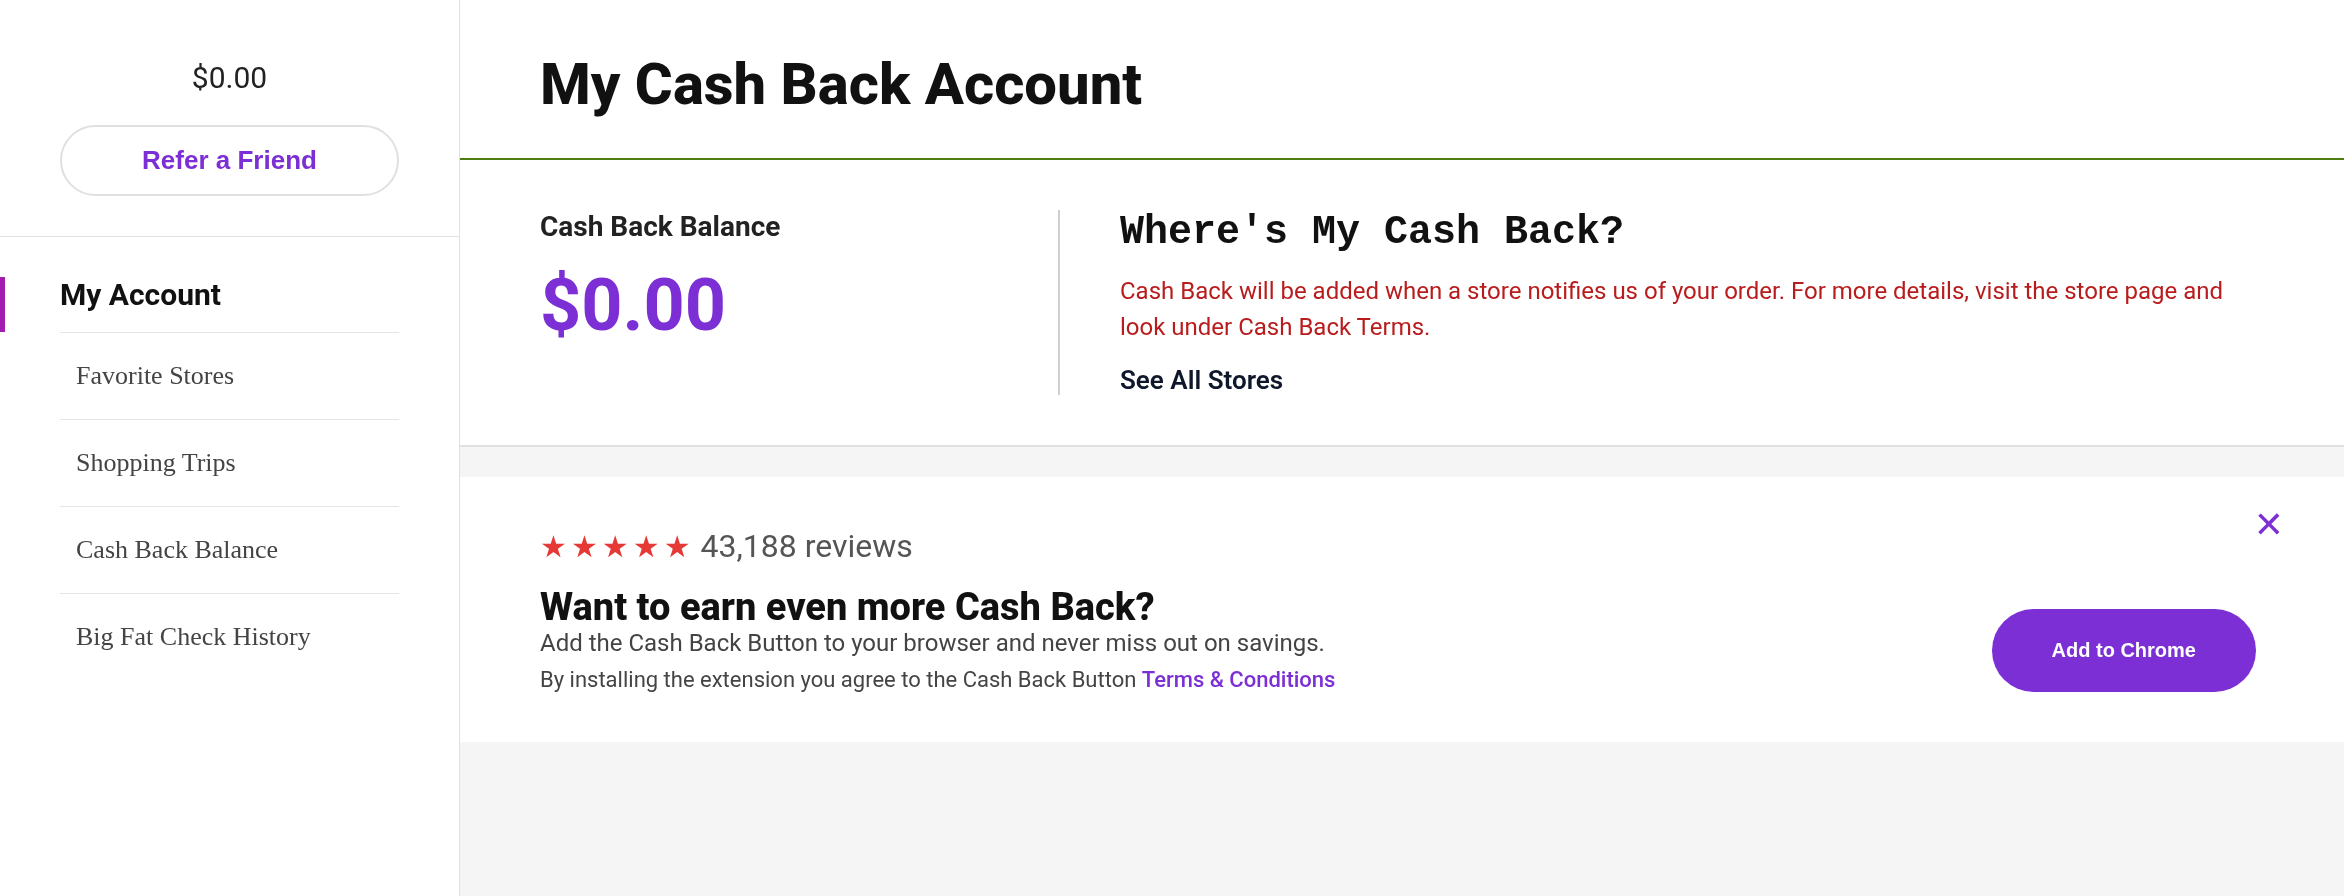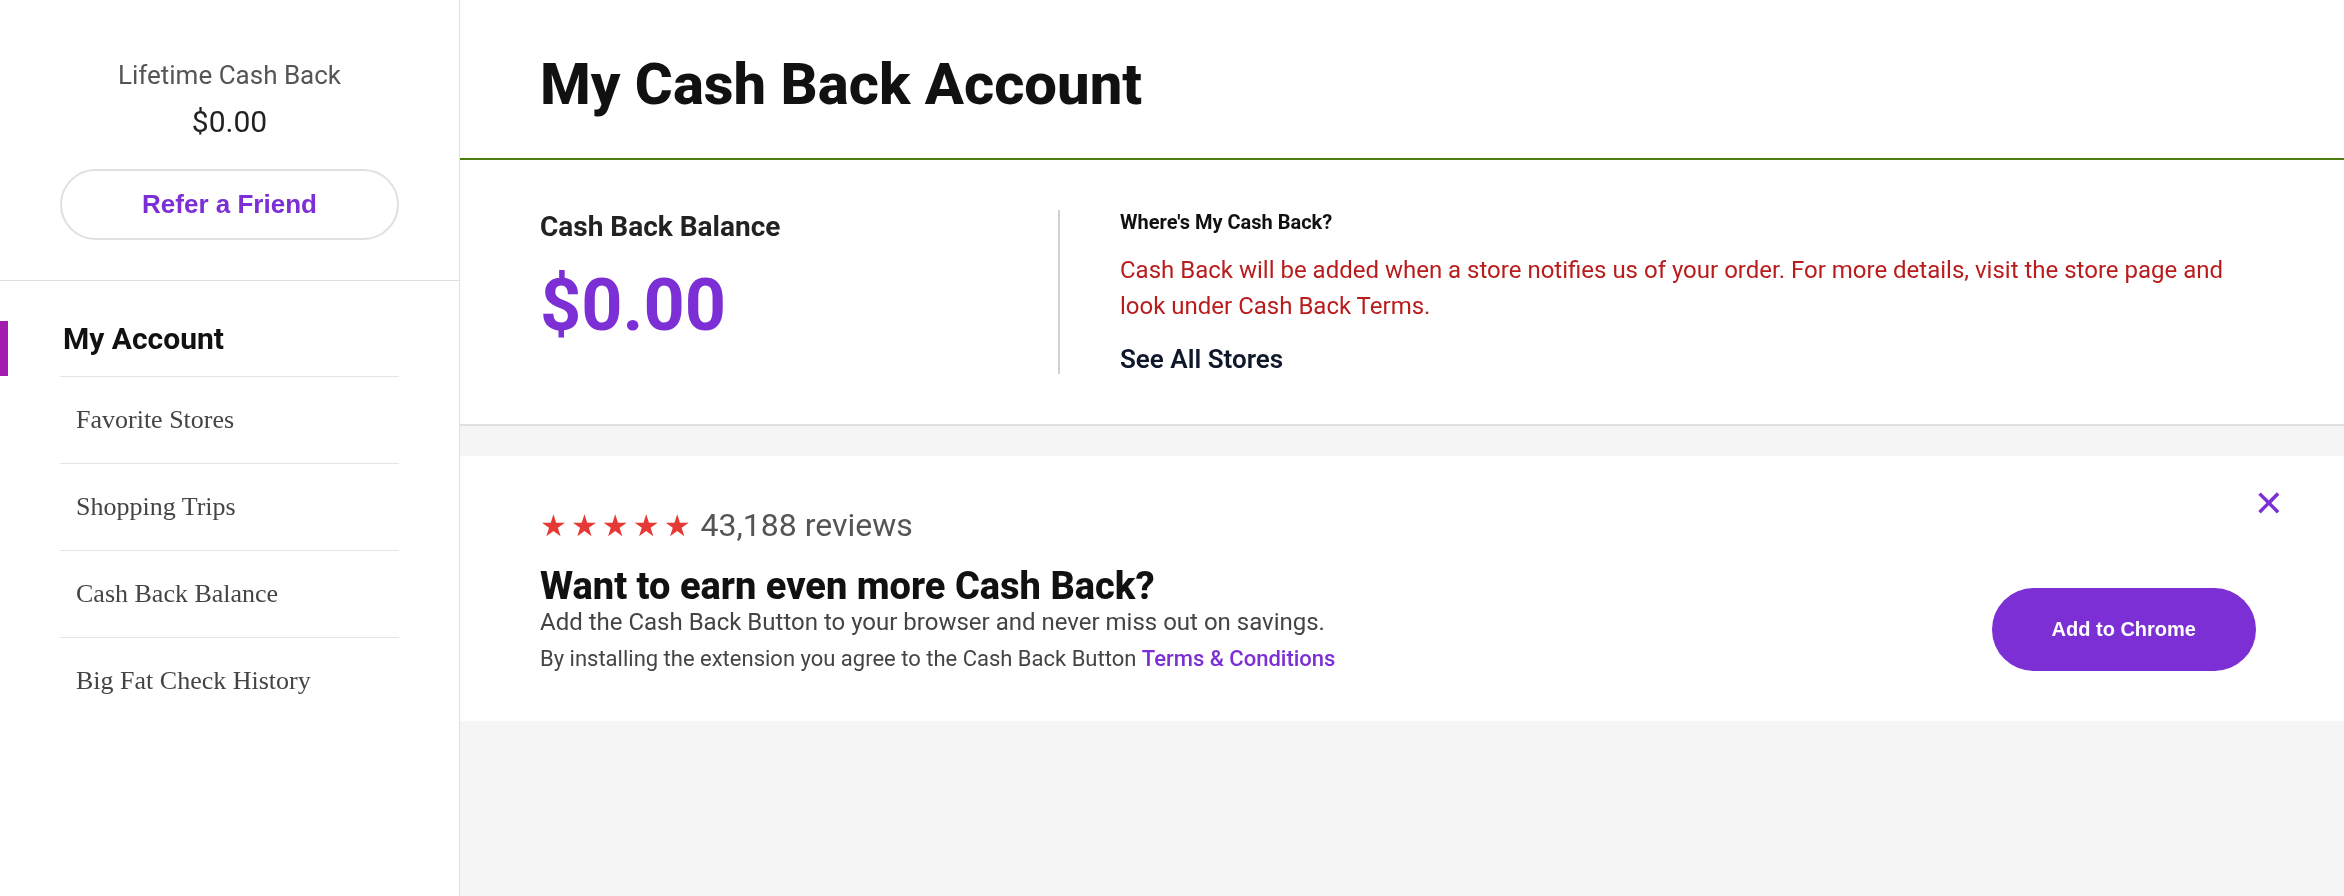--- a/index.html
+++ b/index.html
@@ -63,21 +63,21 @@
 
     .sidebar-nav {
       padding: 40px 0 0 0;
     }
 
     .my-account-heading {
       padding: 0 60px 20px 60px;
       font-size: 30px;
       font-weight: 700;
       color: #111;
-      border-left: 8px solid #a21caf;
+      border-left: 5px solid #a21caf;
       margin-left: 0;
       padding-left: 55px;
     }
 
     .nav-divider {
       height: 1px;
       background: #e5e5e5;
       margin: 0 60px;
     }
 
@@ -145,24 +145,25 @@
 
     .info-section {
       flex: 1;
       padding-left: 60px;
       display: flex;
       flex-direction: column;
       justify-content: center;
     }
 
     .info-title {
-      font-size: 20px;
+      font-size: 40px;
       font-weight: 700;
       color: #111;
       margin-bottom: 18px;
+      font-family: Liberation Mono, monospace;
     }
 
     .info-text {
       font-size: 24px;
       color: #b91c1c;
       line-height: 1.5;
       margin-bottom: 20px;
     }
 
     .see-all-stores {
@@ -250,21 +251,20 @@
       font-weight: 700;
       cursor: pointer;
       white-space: nowrap;
     }
   </style>
 </head>
 <body>
 
 <aside class="sidebar">
   <div class="sidebar-top">
-    <div class="lifetime-label">Lifetime Cash Back</div>
     <div class="lifetime-amount">$0.00</div>
     <button class="refer-btn">Refer a Friend</button>
   </div>
 
   <nav class="sidebar-nav">
     <div class="my-account-heading">My Account</div>
     <div class="nav-divider"></div>
     <a class="nav-item">Favorite Stores</a>
     <div class="nav-divider"></div>
     <a class="nav-item">Shopping Trips</a>

